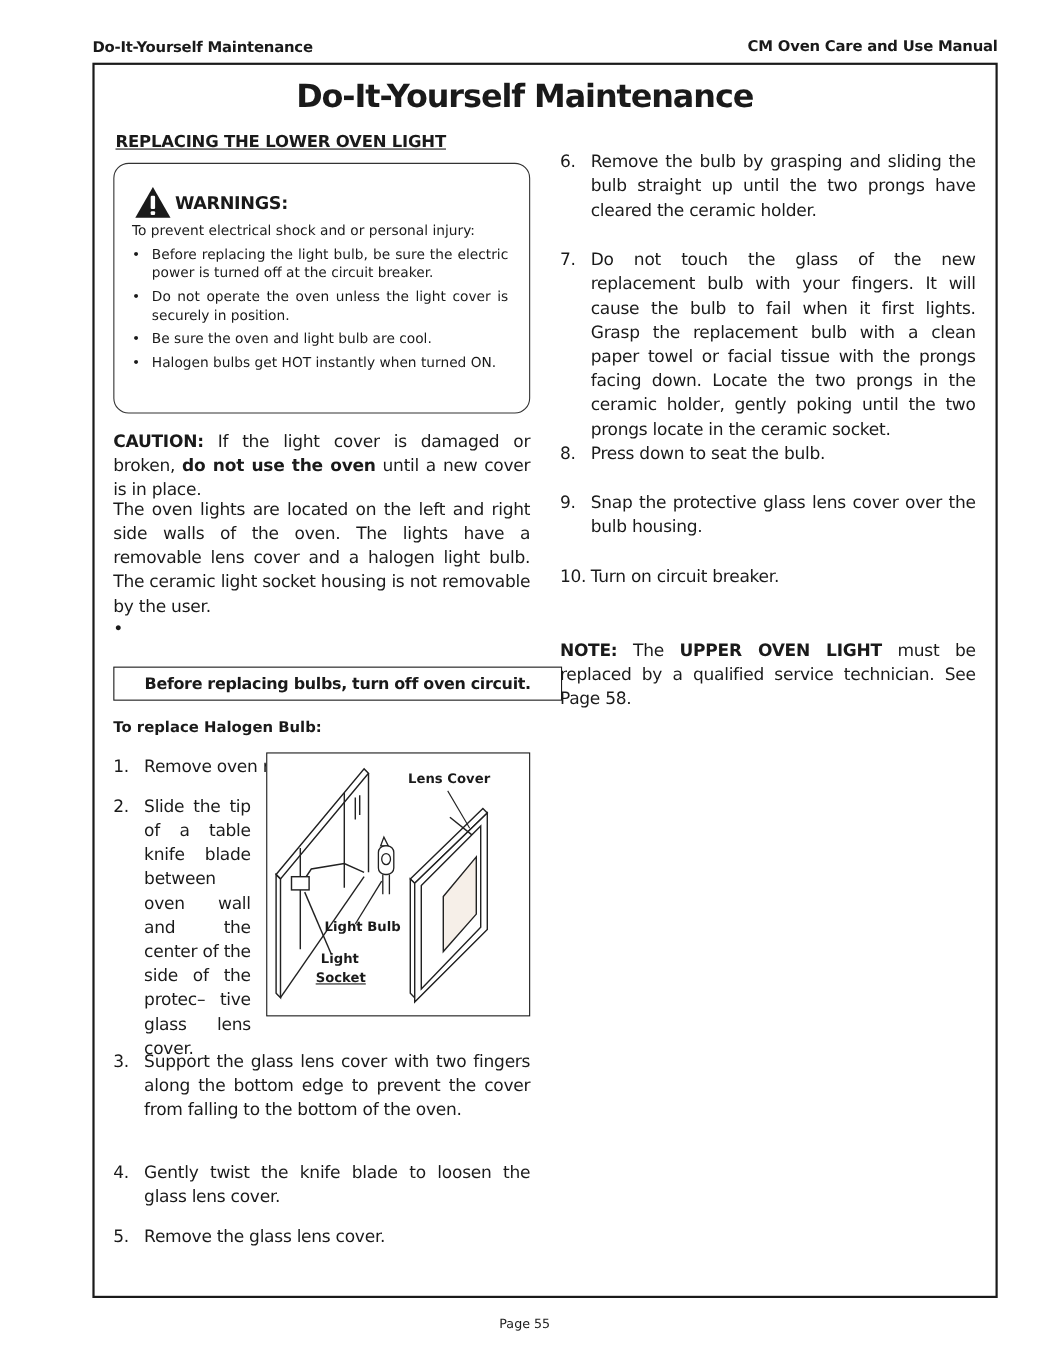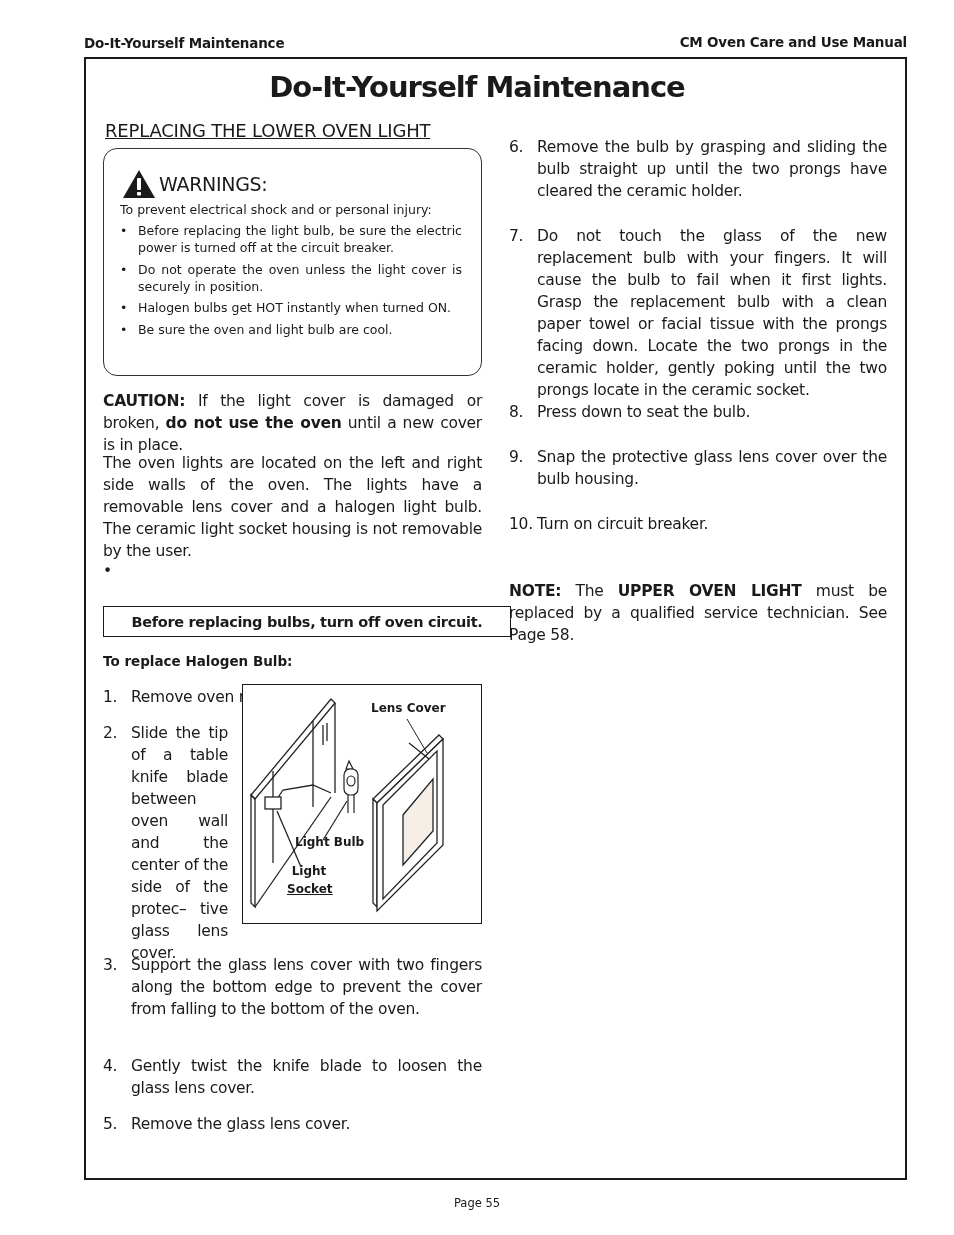--- a/index.html
+++ b/index.html
@@ -6,26 +6,26 @@
   html, body { width: 954px; height: 1235px; background: #ffffff; }
   body { position: relative; font-family: "DejaVu Sans", sans-serif; color: #1a1a1a; overflow: hidden; }
 
   .run-header-left { position: absolute; left: 84px; top: 35px; font-size: 13.5px; font-weight: bold; letter-spacing: -0.2px; }
   .run-header-right { position: absolute; right: 47px; top: 34px; font-size: 13.5px; font-weight: bold; letter-spacing: -0.2px; }
 
   .page-frame { position: absolute; left: 84px; top: 57px; width: 823px; height: 1123px; border: 2px solid #1a1a1a; }
 
   .page-title { position: absolute; left: 0; right: 0; top: 70px; text-align: center; font-size: 29px; font-weight: bold; letter-spacing: -1px; }
 
-  .section-title { position: absolute; left: 105px; top: 120px; font-size: 18px; font-weight: normal; text-decoration: underline; letter-spacing: -0.2px; }
+  .section-title { position: absolute; left: 105px; top: 120px; font-size: 15px; font-weight: bold; text-decoration: underline; letter-spacing: -0.2px; }
 
   .warn-box { position: absolute; left: 103px; top: 148px; width: 379px; height: 228px; border: 1.5px solid #333; border-radius: 14px; padding: 0 22px 0 16px; }
   .warn-head { position: absolute; left: 18px; top: 20px; display: flex; align-items: center; gap: 3px; }
   .warn-head svg { width: 34px; height: 30px; }
-  .warn-title { font-size: 19px; font-weight: normal; letter-spacing: -0.3px; }
+  .warn-title { font-size: 16px; font-weight: bold; letter-spacing: -0.3px; }
   .warn-intro { position: absolute; left: 16px; top: 53px; font-size: 12.5px; }
   .warn-list { position: absolute; left: 16px; top: 73px; width: 342px; list-style: none; }
   .warn-list li { position: relative; padding-left: 18px; font-size: 12.5px; line-height: 17px; margin-bottom: 4.5px; text-align: justify; }
   .warn-list li::before { content: "•"; position: absolute; left: 0; top: 0; }
   .warn-list li.bold { font-weight: normal; }
 
   .para { position: absolute; font-size: 15.5px; line-height: 22px; text-align: justify; letter-spacing: -0.25px; }
   .para b { font-weight: bold; }
 
   .bullet { position: absolute; left: 103px; top: 560px; width: 379px; font-size: 15.5px; line-height: 22px; padding-left: 28px; letter-spacing: -0.25px; }
@@ -62,22 +62,22 @@
       <polygon points="17,1 33,29 1,29" fill="#1a1a1a"></polygon>
       <rect x="15" y="9" width="4" height="12" rx="1" fill="#fff"></rect>
       <rect x="15" y="23" width="4" height="3.5" rx="1" fill="#fff"></rect>
     </svg>
     <span class="warn-title">WARNINGS:</span>
   </div>
   <div class="warn-intro">To prevent electrical shock and or personal injury:</div>
   <ul class="warn-list">
     <li class="bold">Before replacing the light bulb, be sure the electric power is turned off at the circuit breaker.</li>
     <li>Do not operate the oven unless the light cover is securely in  position.</li>
+    <li>Be sure the oven and light bulb are cool.</li>
     <li>Halogen bulbs get HOT instantly when turned ON.</li>
-    <li>Be sure the oven and light bulb are cool.</li>
   </ul>
 </div>
 
 <p class="para" style="left:103px; top:390px; width:379px;">
   <b>CAUTION:</b><span> If the light cover is damaged or broken, </span><b>do not use the oven</b><span> until a new cover is in place.</span>
 </p>
 
 <p class="para" style="left:103px; top:452px; width:379px;">The oven lights are located on the left and right side walls of the oven. The lights have a removable lens cover and a halogen light bulb. The ceramic light socket housing is not removable by the user.</p>
 
 <div class="bullet">

